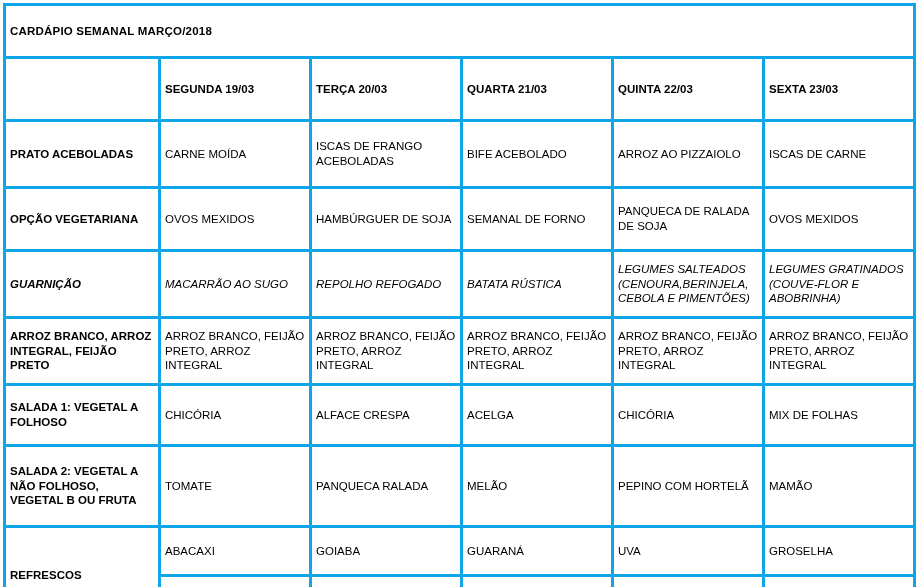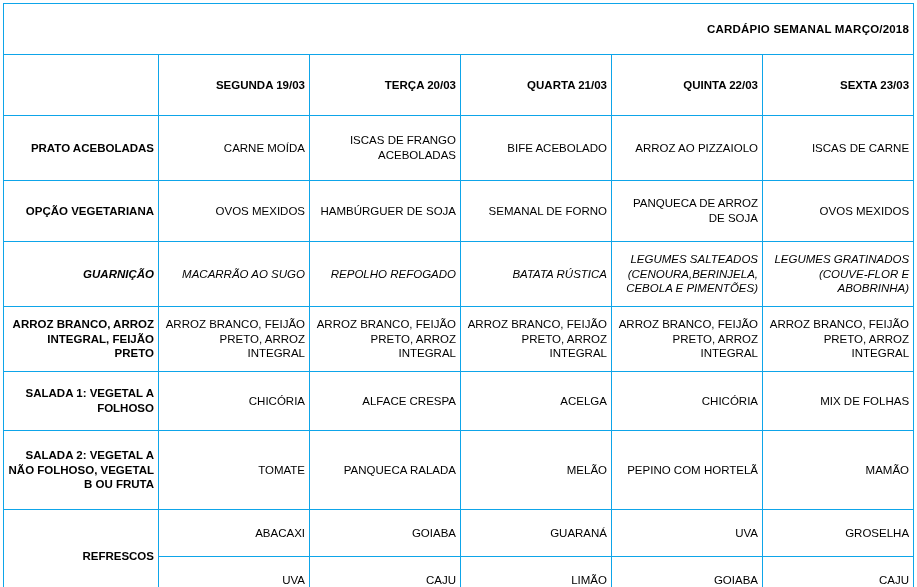--- a/index.html
+++ b/index.html
@@ -20,23 +20,23 @@
     padding: 0;
     position: relative;
   }
   table.menu {
     border-collapse: collapse;
     table-layout: fixed;
     width: 911px;
     margin: 3px 0 0 3px;
   }
   table.menu td {
-    border: 1px solid #0ea5e9;
+    border: 3px solid #0ea5e9;
     vertical-align: middle;
-    text-align: right;
+    text-align: left;
     font-size: 11.5px;
     color: #000000;
     padding: 3px 4px;
     line-height: 1.28;
   }
   .title-cell {
     font-weight: bold;
     font-size: 12.5px;
     height: 44px;
     letter-spacing: 0.2px;
@@ -100,21 +100,21 @@
         <td>BIFE ACEBOLADO</td>
         <td>ARROZ AO PIZZAIOLO</td>
         <td>ISCAS DE CARNE</td>
       </tr>
 
       <tr class="r-veg">
         <td class="row-label">OPÇÃO VEGETARIANA</td>
         <td>OVOS MEXIDOS</td>
         <td>HAMBÚRGUER DE SOJA</td>
         <td>SEMANAL DE FORNO</td>
-        <td>PANQUECA DE ARROZ DE SOJA</td>
+        <td>PANQUECA DE RALADA DE SOJA</td>
         <td>OVOS MEXIDOS</td>
       </tr>
 
       <tr class="r-guarn">
         <td class="row-label">GUARNIÇÃO</td>
         <td>MACARRÃO AO SUGO</td>
         <td>REPOLHO REFOGADO</td>
         <td>BATATA RÚSTICA</td>
         <td>LEGUMES SALTEADOS (CENOURA,BERINJELA, CEBOLA E PIMENTÕES)</td>
         <td>LEGUMES GRATINADOS (COUVE-FLOR E ABOBRINHA)</td>

